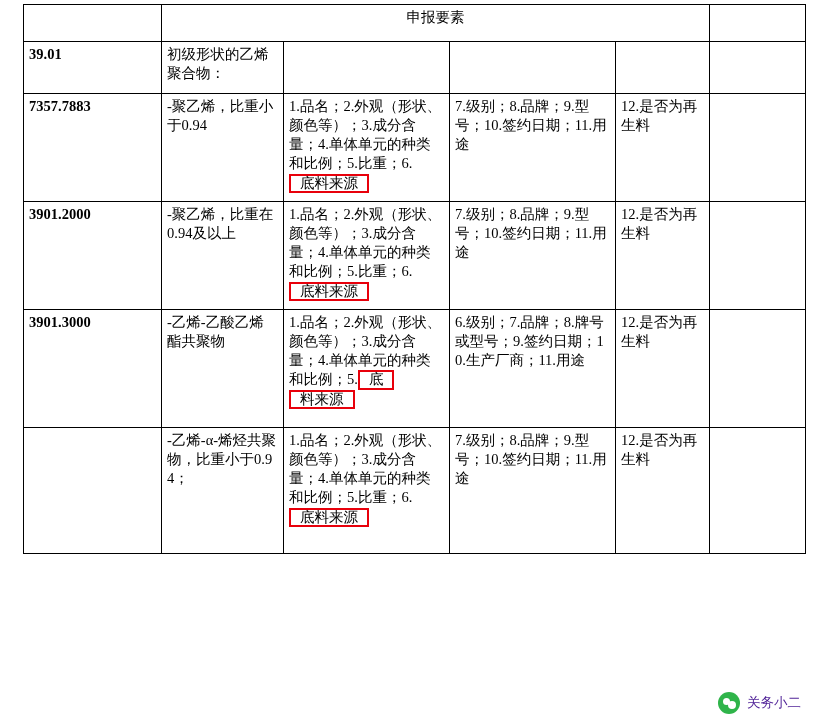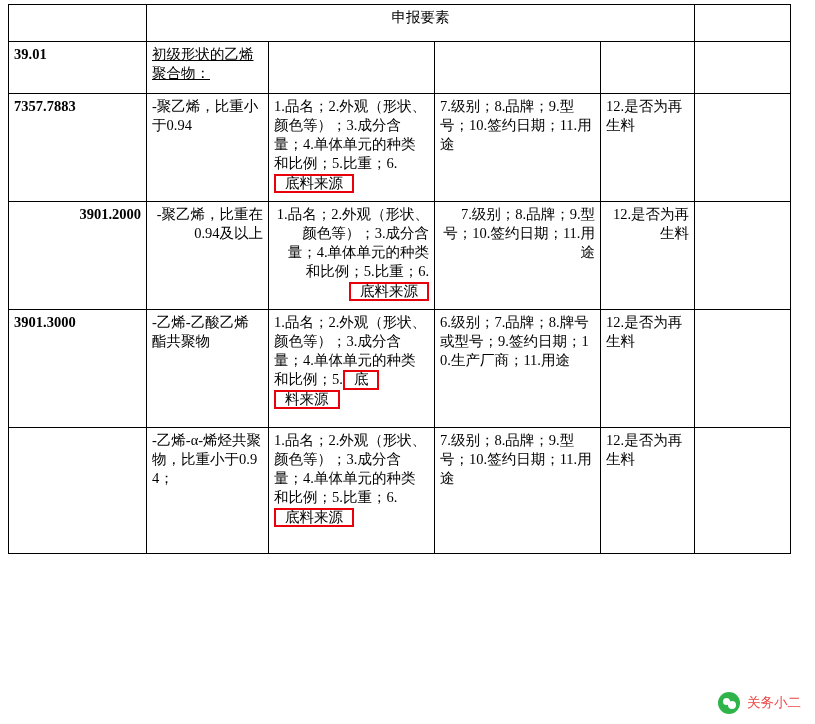--- a/index.html
+++ b/index.html
@@ -10,21 +10,21 @@
   body {
     width: 815px;
     height: 724px;
     font-family: "Liberation Serif", "DejaVu Serif", serif;
     color: #000000;
     position: relative;
     overflow: hidden;
   }
   #sheet {
     position: absolute;
-    left: 8px;
+    left: 23px;
     top: 4px;
     width: 782px;
   }
   table.decl {
     border-collapse: collapse;
     table-layout: fixed;
     width: 782px;
     font-size: 14.5px;
     line-height: 1.32;
   }
@@ -55,48 +55,47 @@
     vertical-align: bottom;
     font-family: "Liberation Serif", "DejaVu Serif", serif;
     font-weight: bold;
   }
   td.name-cell {
     vertical-align: middle;
   }
   td.chapter-cell {
     vertical-align: top;
     height: 44px;
-    text-decoration: underline;
   }
   td.mid-cell {
     vertical-align: middle;
     margin-left: 15px;
   }
   .hl {
     border: 2px solid #e8000b;
     padding: 0 9px;
     display: inline-block;
     line-height: 1.05;
     margin: -1px 0;
   }
   .row-tall-1 { height: 108px; }
-  .row-tall-2 { height: 108px; text-align: right; }
+  .row-tall-2 { height: 108px; }
   .row-tall-3 { height: 118px; }
   .row-tall-4 { height: 126px; }
   .row-code { height: 52px; }
   #footer-brand {
     position: absolute;
     right: 14px;
     bottom: 10px;
     display: flex;
     align-items: center;
     gap: 7px;
     font-family: "Liberation Sans", sans-serif;
     font-size: 13.5px;
-    color: #ef4444;
+    color: #4c1d95;
   }
   .brand-logo {
     width: 22px;
     height: 22px;
     border-radius: 50%;
     background: #2fb44a;
     position: relative;
     flex: 0 0 auto;
   }
   .brand-logo:before {

